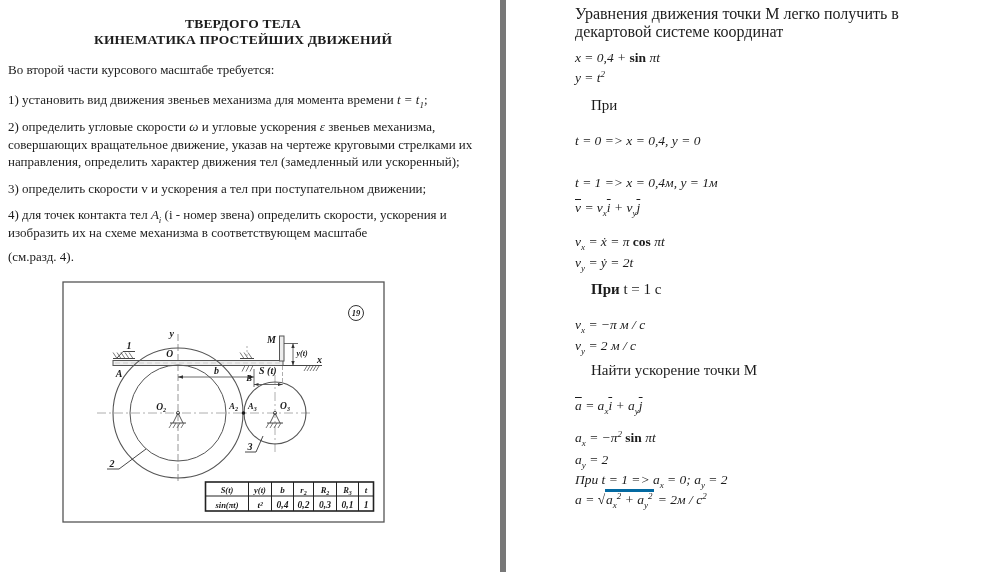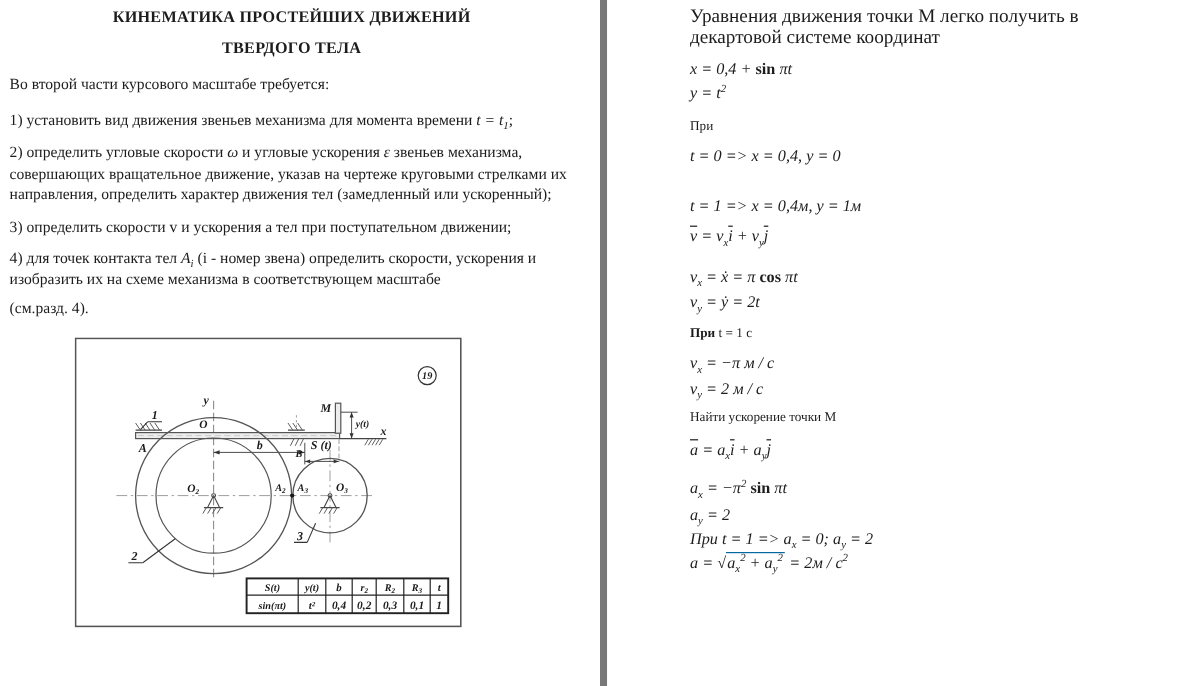--- a/index.html
+++ b/index.html
@@ -21,39 +21,39 @@
   .item{margin-top:8px;}
   .item-gap{margin-top:9px;}
 
   
   .figure-wrap{position:absolute;left:62px;top:281px;width:323px;height:243px;}
 
   
   .rp-content{position:absolute;left:69px;top:5px;width:395px;}
   .rtext{font-size:16px;line-height:18px;margin:0;}
   .eq{font-size:13.5px;font-style:italic;line-height:20px;margin:0;white-space:nowrap;}
-  .txt{font-size:11px;font-style:normal;line-height:20px;margin:0;}
+  .txt{font-size:15px;font-style:normal;line-height:20px;margin:16px;}
   sub{font-size:9px;line-height:0;}
   sup{font-size:9px;line-height:0;}
   .rm{font-style:normal;font-weight:bold;}
   .ovl{text-decoration:overline;}
   .sqrt{display:inline-block;white-space:nowrap;}
   .sqrt .rad{font-style:normal;}
-  .sqrt .vin{border-top:1px solid #0369a1;padding:0 2px 0 1px;}
+  .sqrt .vin{border-top:3px solid #0369a1;padding:0 2px 0 1px;}
 
   
   svg text{fill:#1a1a1a;font-family:"Liberation Serif", serif;font-weight:bold;font-style:italic;}
 </style>
 </head>
 <body>
 
 <div class="page page-left">
   <div class="lp-content">
+    <div class="doc-title second">ТВЕРДОГО ТЕЛА</div>
     <div class="doc-title">КИНЕМАТИКА ПРОСТЕЙШИХ ДВИЖЕНИЙ</div>
-    <div class="doc-title second">ТВЕРДОГО ТЕЛА</div>
     <p class="para intro">Во второй части курсового масштабе требуется:</p>
     <p class="para item" style="margin-top:12px">1) установить вид движения звеньев механизма для момента времени <i>t = t<sub>1</sub></i>;</p>
     <p class="para item" style="margin-top:10px">2) определить угловые скорости <i>ω</i> и угловые ускорения <i>ε</i> звеньев механизма, совершающих вращательное движение, указав на чертеже круговыми стрелками их направления, определить характер движения тел (замедленный или ускоренный);</p>
     <p class="para item-gap">3) определить скорости v и ускорения а тел при поступательном движении;</p>
     <p class="para item-gap">4) для точек контакта тел <i>A<sub>i</sub></i> (i - номер звена) определить скорости, ускорения и изобразить их на схеме механизма в соответствующем масштабе</p>
     <p class="para" style="margin-top:7px">(см.разд. 4).</p>
   </div>
 
   <div class="figure-wrap">
     <svg width="323" height="243" viewBox="0 0 323 243">

